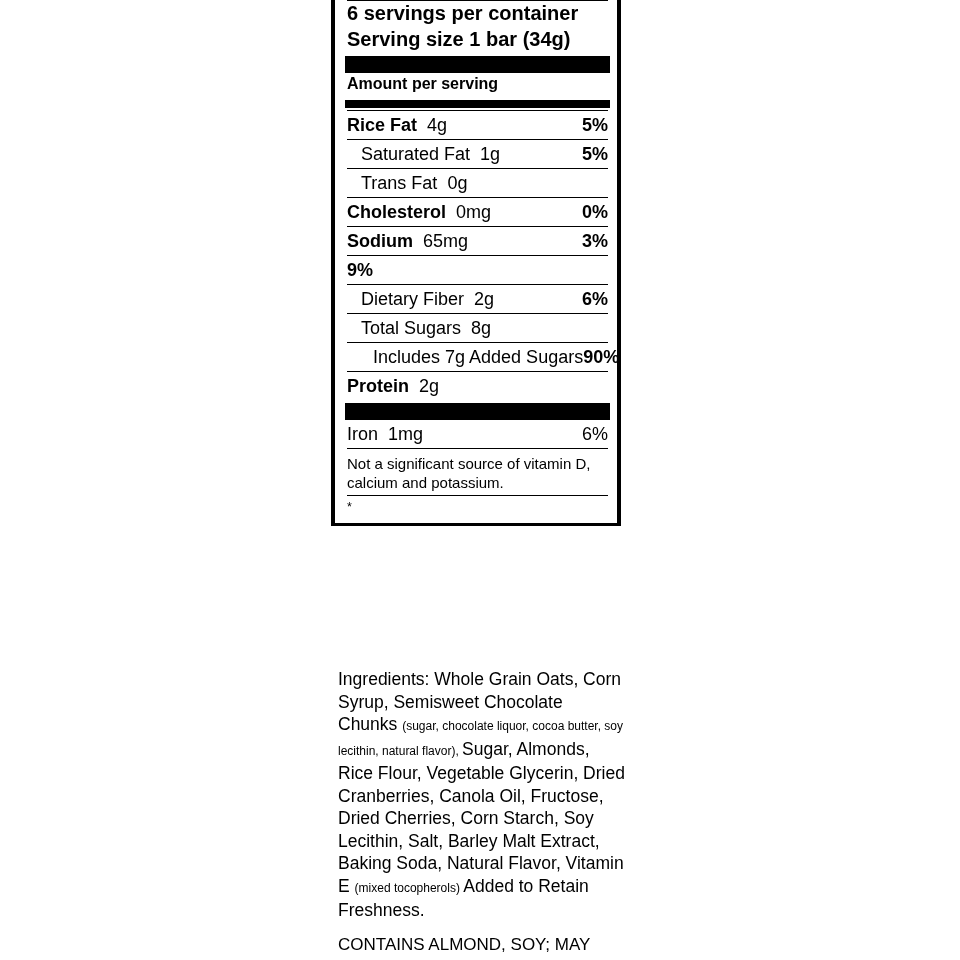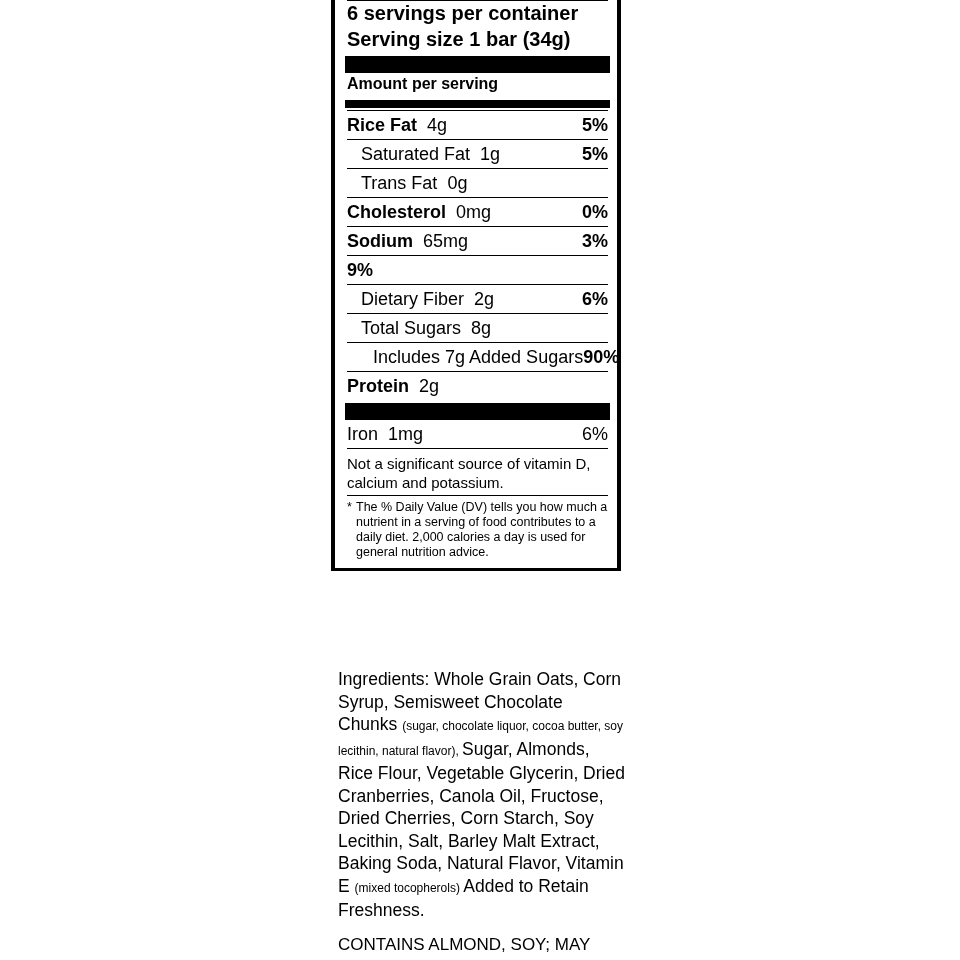--- a/index.html
+++ b/index.html
@@ -247,21 +247,20 @@
       <div class="left"><span>Iron</span>&nbsp; <span>1mg</span></div>
       <div class="right" style="font-weight:normal">6%</div>
     </div>
     <div class="rule-thin"></div>
 
     <div class="nf-note">Not a significant source of vitamin D, calcium and potassium.</div>
     <div class="rule-hair"></div>
 
     <div class="nf-footnote">
       <span class="star">*</span>
-      <span>The % Daily Value (DV) tells you how much a nutrient in a serving of food contributes to a daily diet. 2,000 calories a day is used for general nutrition advice.</span>
     </div>
 
   </div>
 
   <div class="ingredients">
     <p class="ing-par"><span>Ingredients: Whole Grain Oats, Corn Syrup, Semisweet Chocolate Chunks </span><span class="sub">(sugar, chocolate liquor, cocoa butter, soy lecithin, natural flavor), </span><span>Sugar, Almonds, Rice Flour, Vegetable Glycerin, Dried Cranberries, Canola Oil, Fructose, Dried Cherries, Corn Starch, Soy Lecithin, Salt, Barley Malt Extract, Baking Soda, Natural Flavor, Vitamin E </span><span class="sub">(mixed tocopherols) </span><span>Added to Retain Freshness.</span></p>
     <p class="allergen">CONTAINS ALMOND, SOY; MAY CONTAIN MILK INGREDIENTS.</p>
   </div>
 
 </div>

